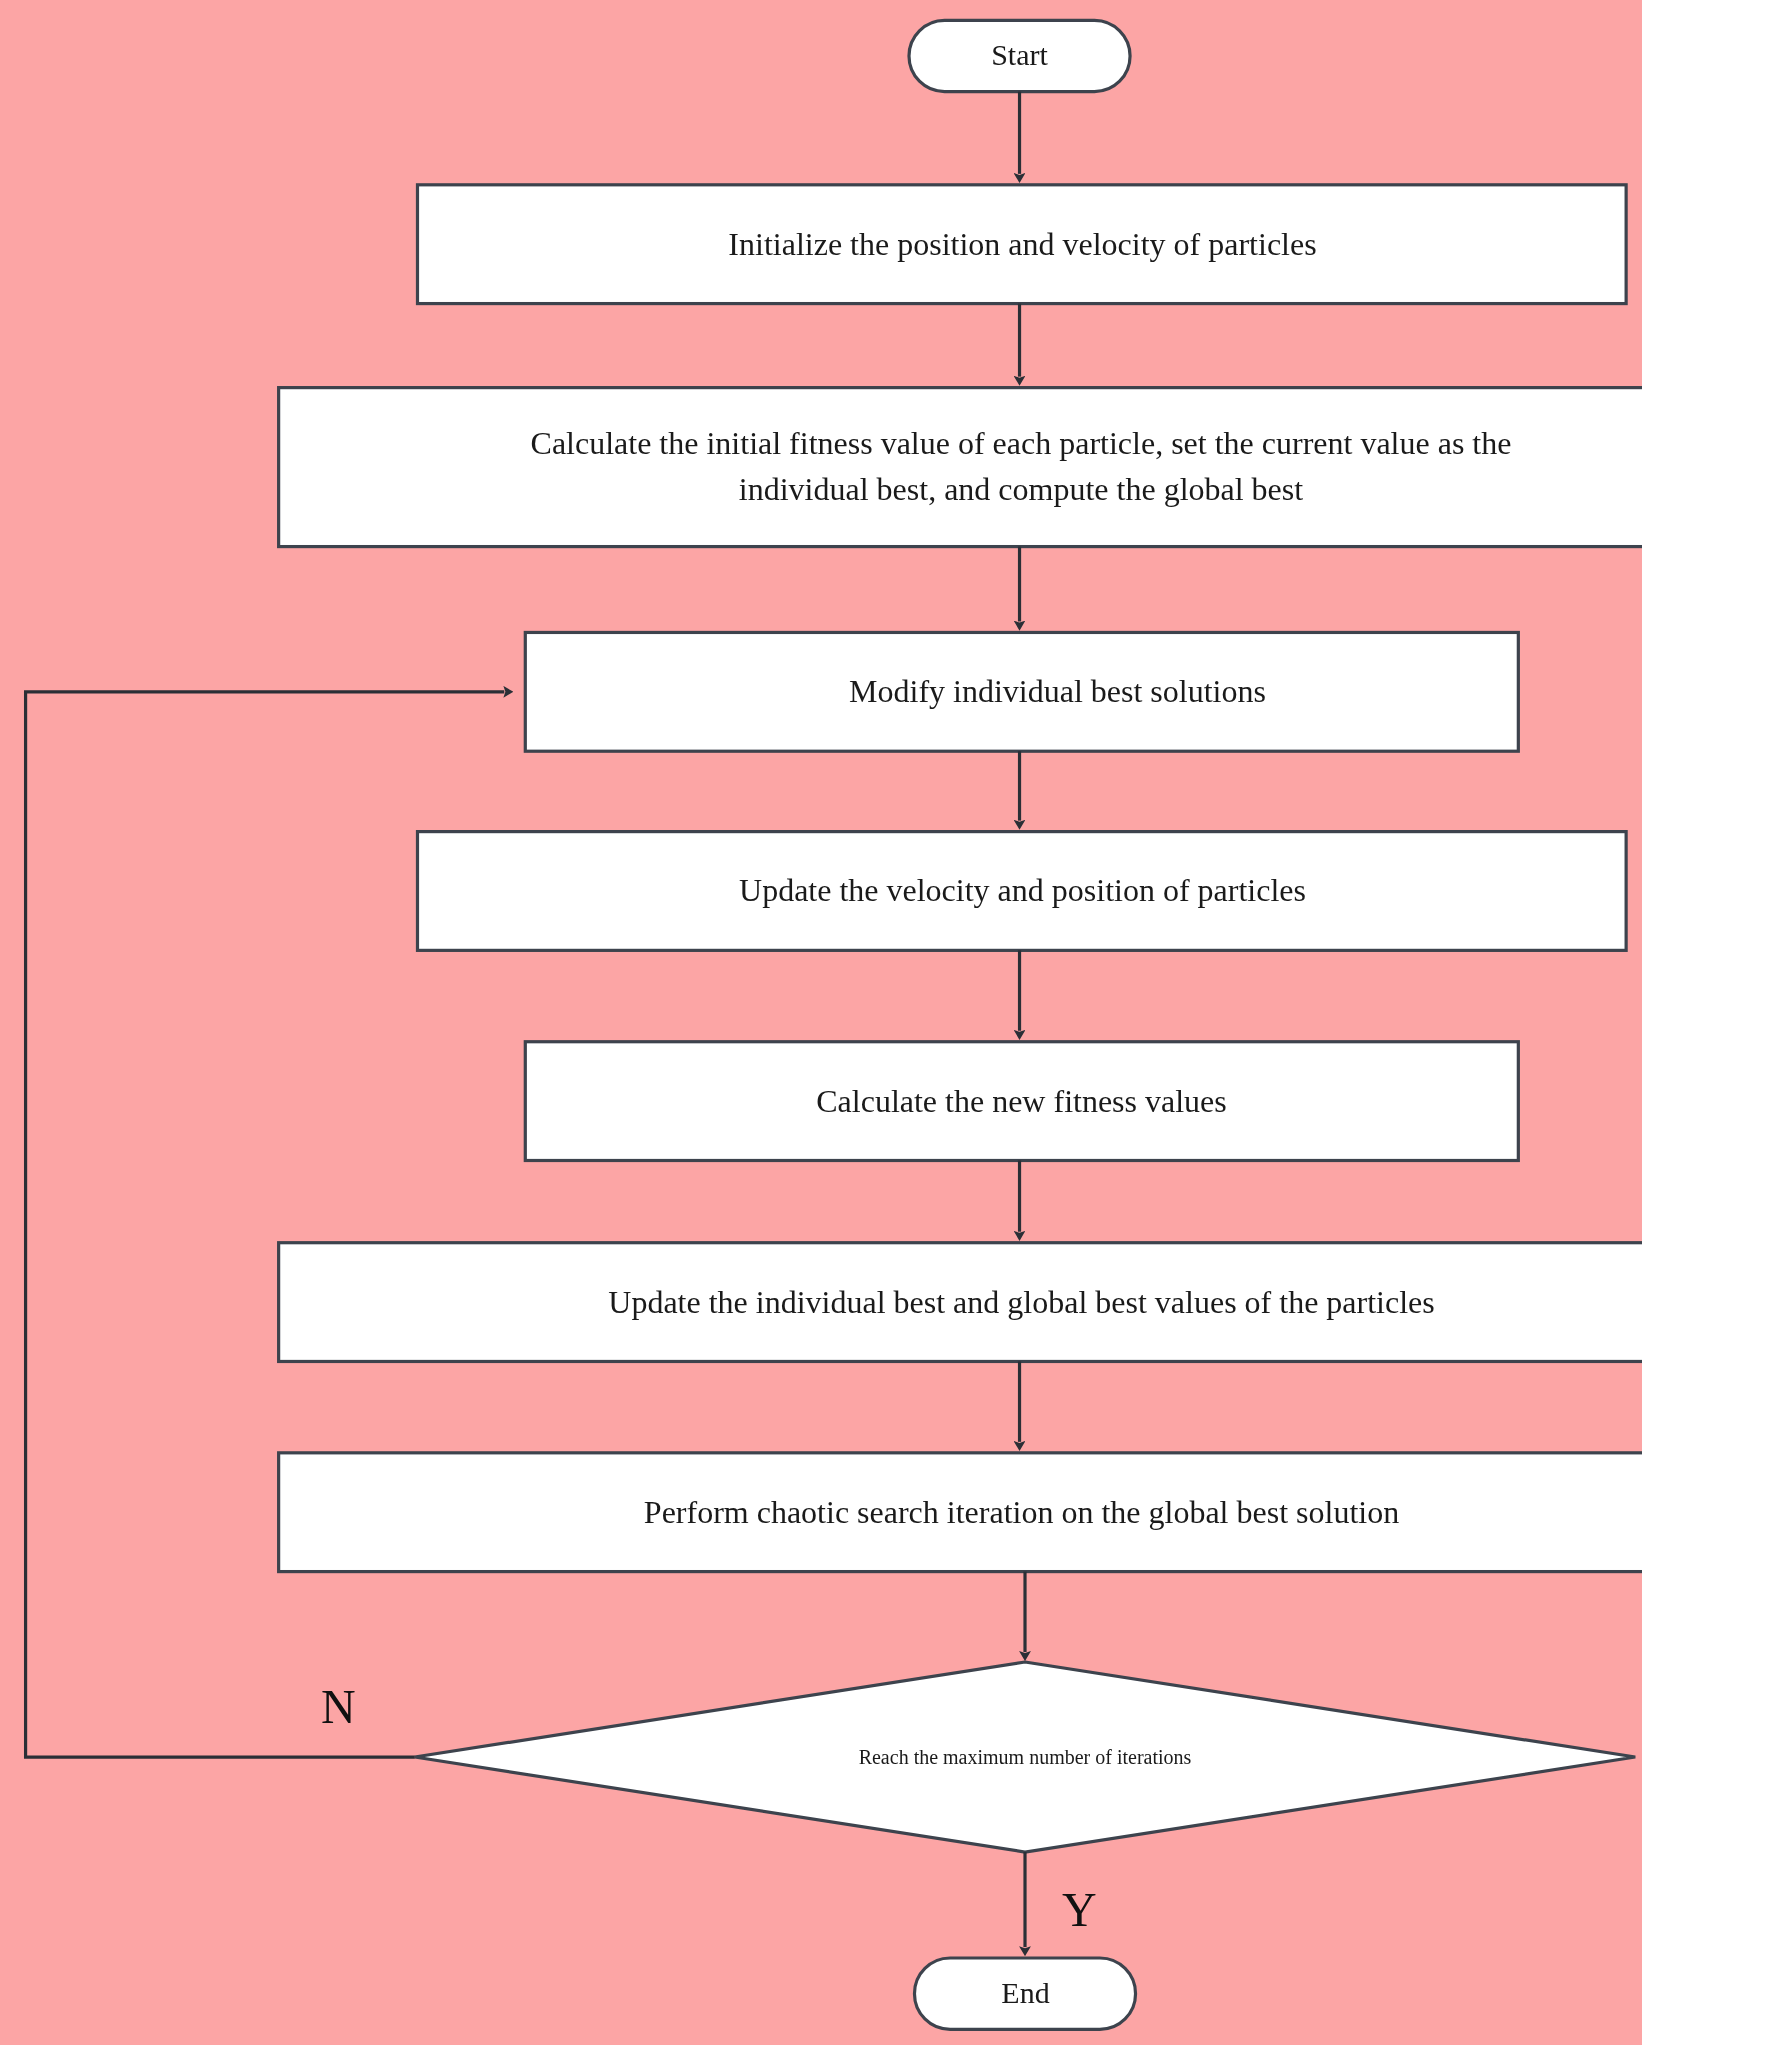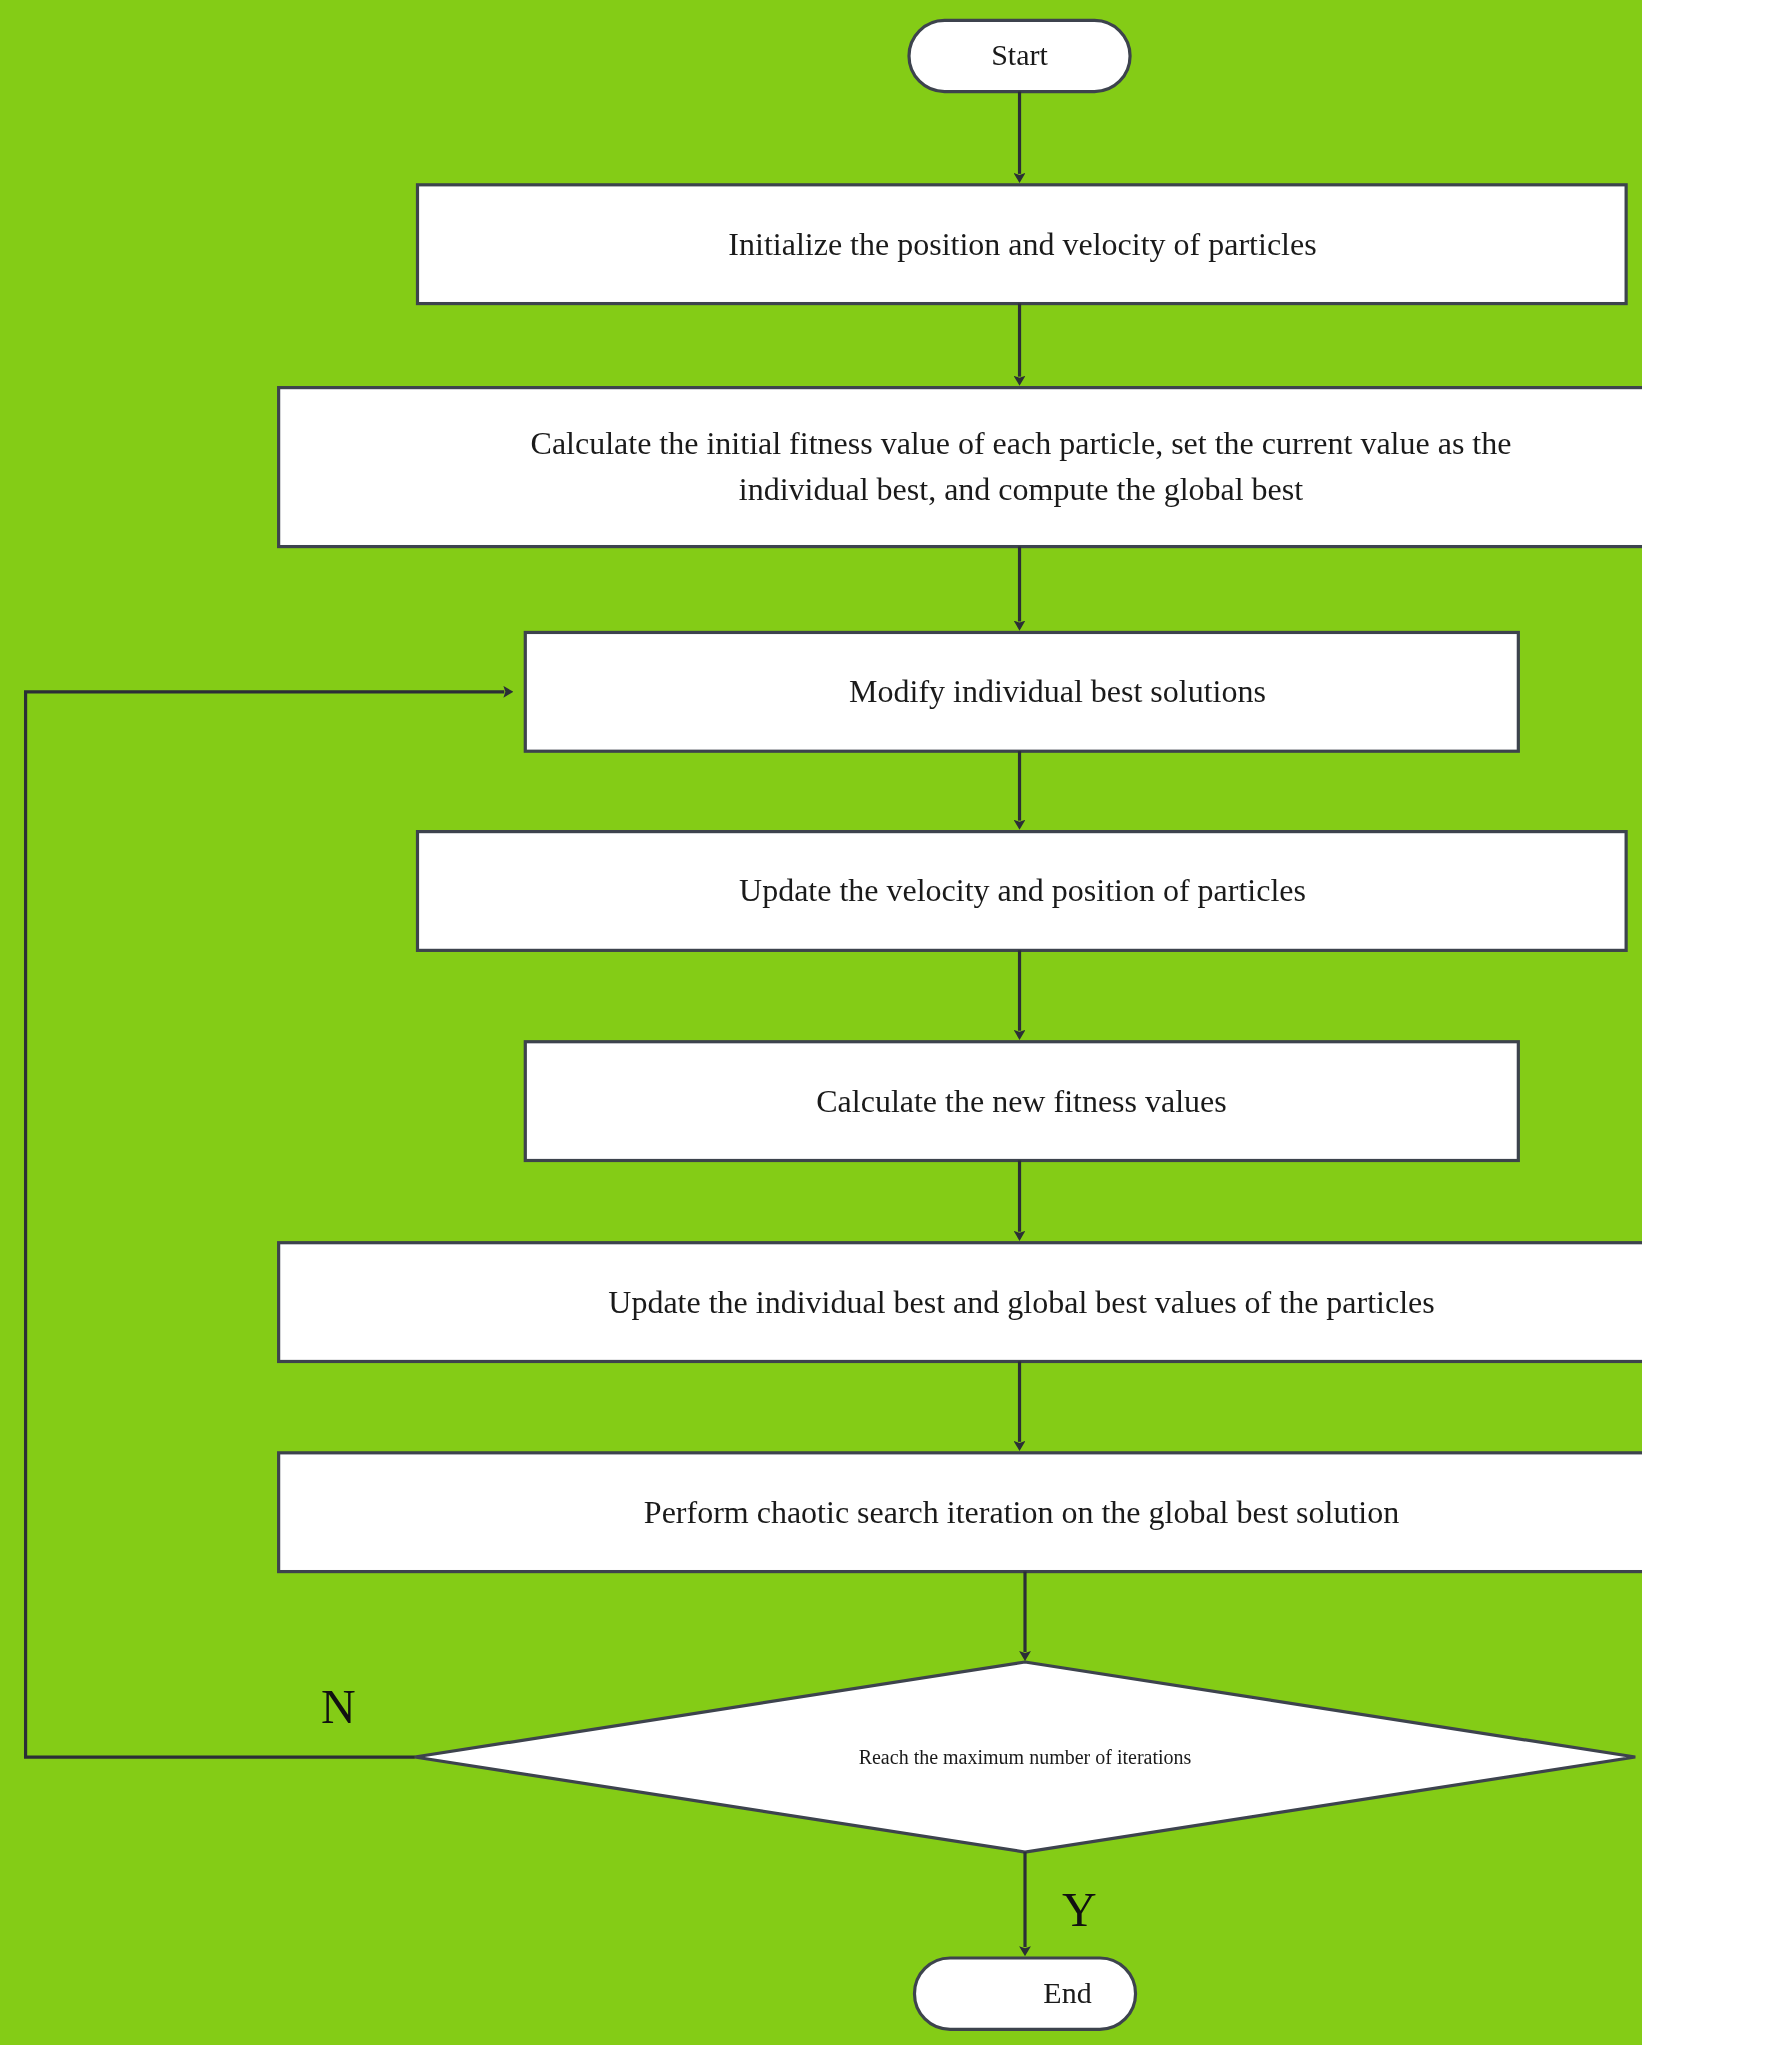--- a/index.html
+++ b/index.html
@@ -7,21 +7,21 @@
     padding: 0;
     background: #ffffff;
   }
   body {
     font-family: "Liberation Serif", "DejaVu Serif", serif;
   }
   #flowchart-root {
     position: relative;
     width: 1642px;
     height: 2046px;
-    background: #84cc16;
+    background: #fca5a5;
     overflow: hidden;
   }
   #flow-svg {
     position: absolute;
     left: 0;
     top: 0;
     width: 1786px;
     height: 2046px;
   }
   .node-label {
@@ -111,20 +111,20 @@
   <div class="node-label proc-label" style="left:418px; top:831px; width:1209px; height:119px;">Update the velocity and position of particles</div>
 
   <div class="node-label proc-label" style="left:525px; top:1042px; width:993px; height:119px;">Calculate the new fitness values</div>
 
   <div class="node-label proc-label" style="left:279px; top:1453px; width:1485px; height:119px;">Perform chaotic search iteration on the global best solution</div>
 
   <div class="node-label proc-label" style="left:279px; top:1243px; width:1485px; height:119px;">Update the individual best and global best values of the particles</div>
 
   <div class="node-label diamond-label" style="left:623px; top:1725px; width:804px; height:64px;">Reach the maximum number of iterations</div>
 
-  <div class="node-label term-label" style="left:957px; top:1958px; width:221px; height:71px;">End</div>
+  <div class="node-label term-label" style="left:915px; top:1958px; width:221px; height:71px;">End</div>
 
   <div class="branch-label" style="left:321px; top:1679px;">N</div>
 
   <div class="branch-label" style="left:1062px; top:1882px;">Y</div>
 
 </div>
 
 
 </body></html>

